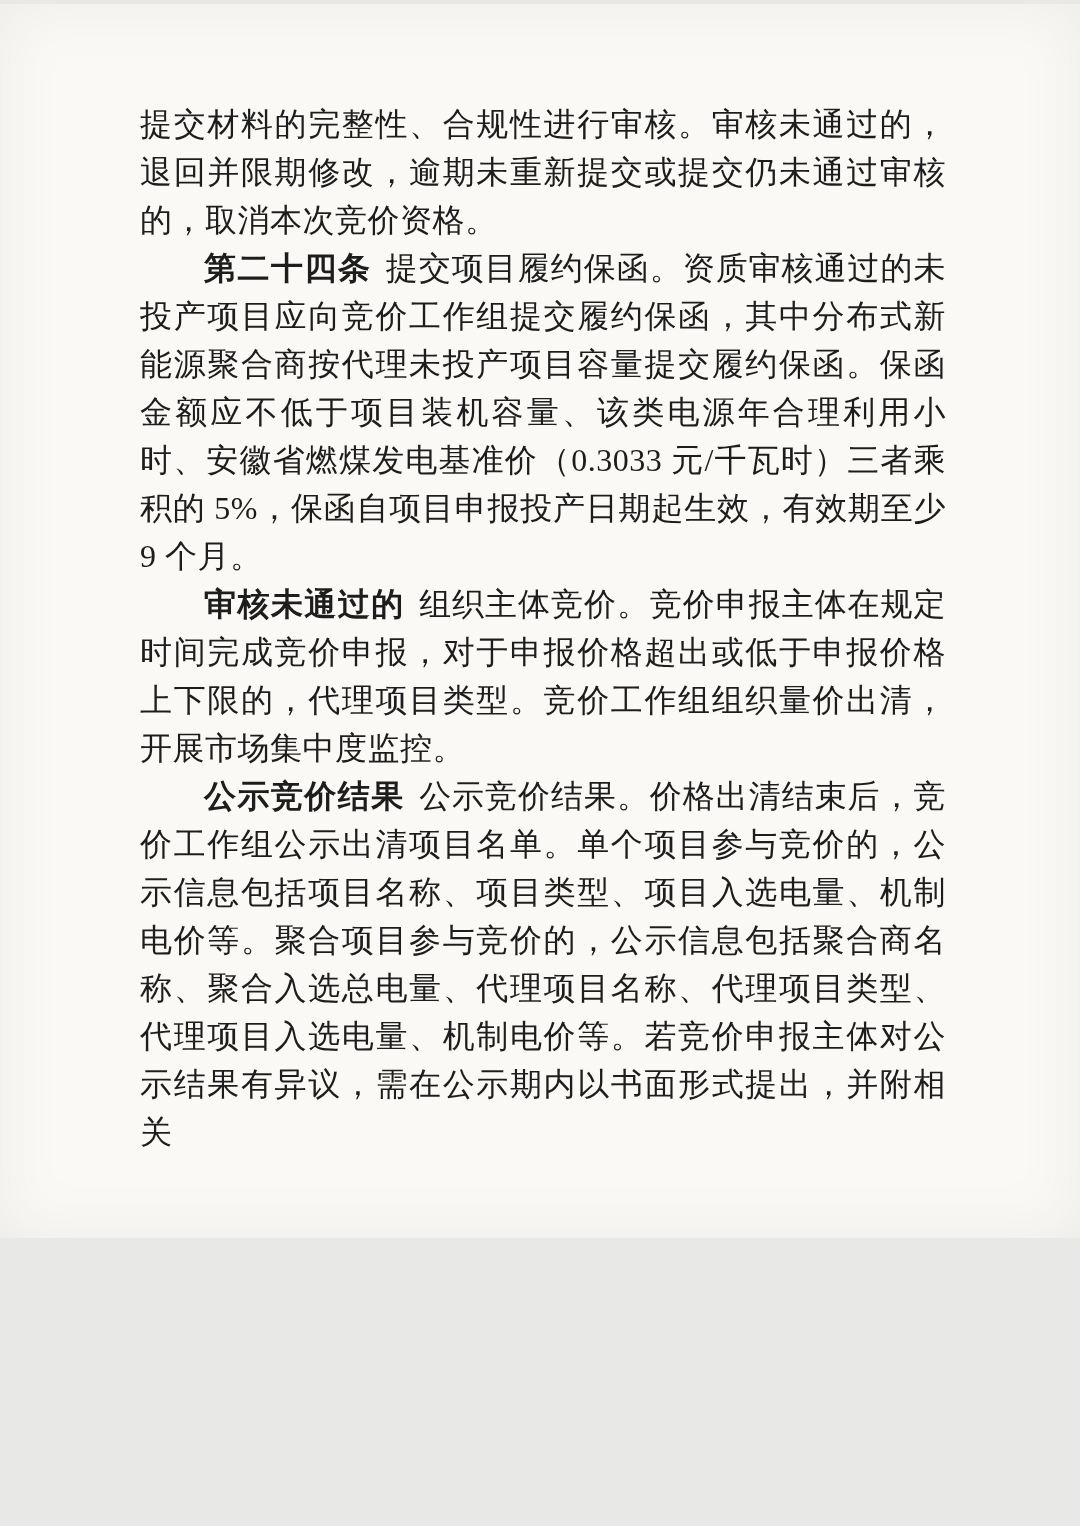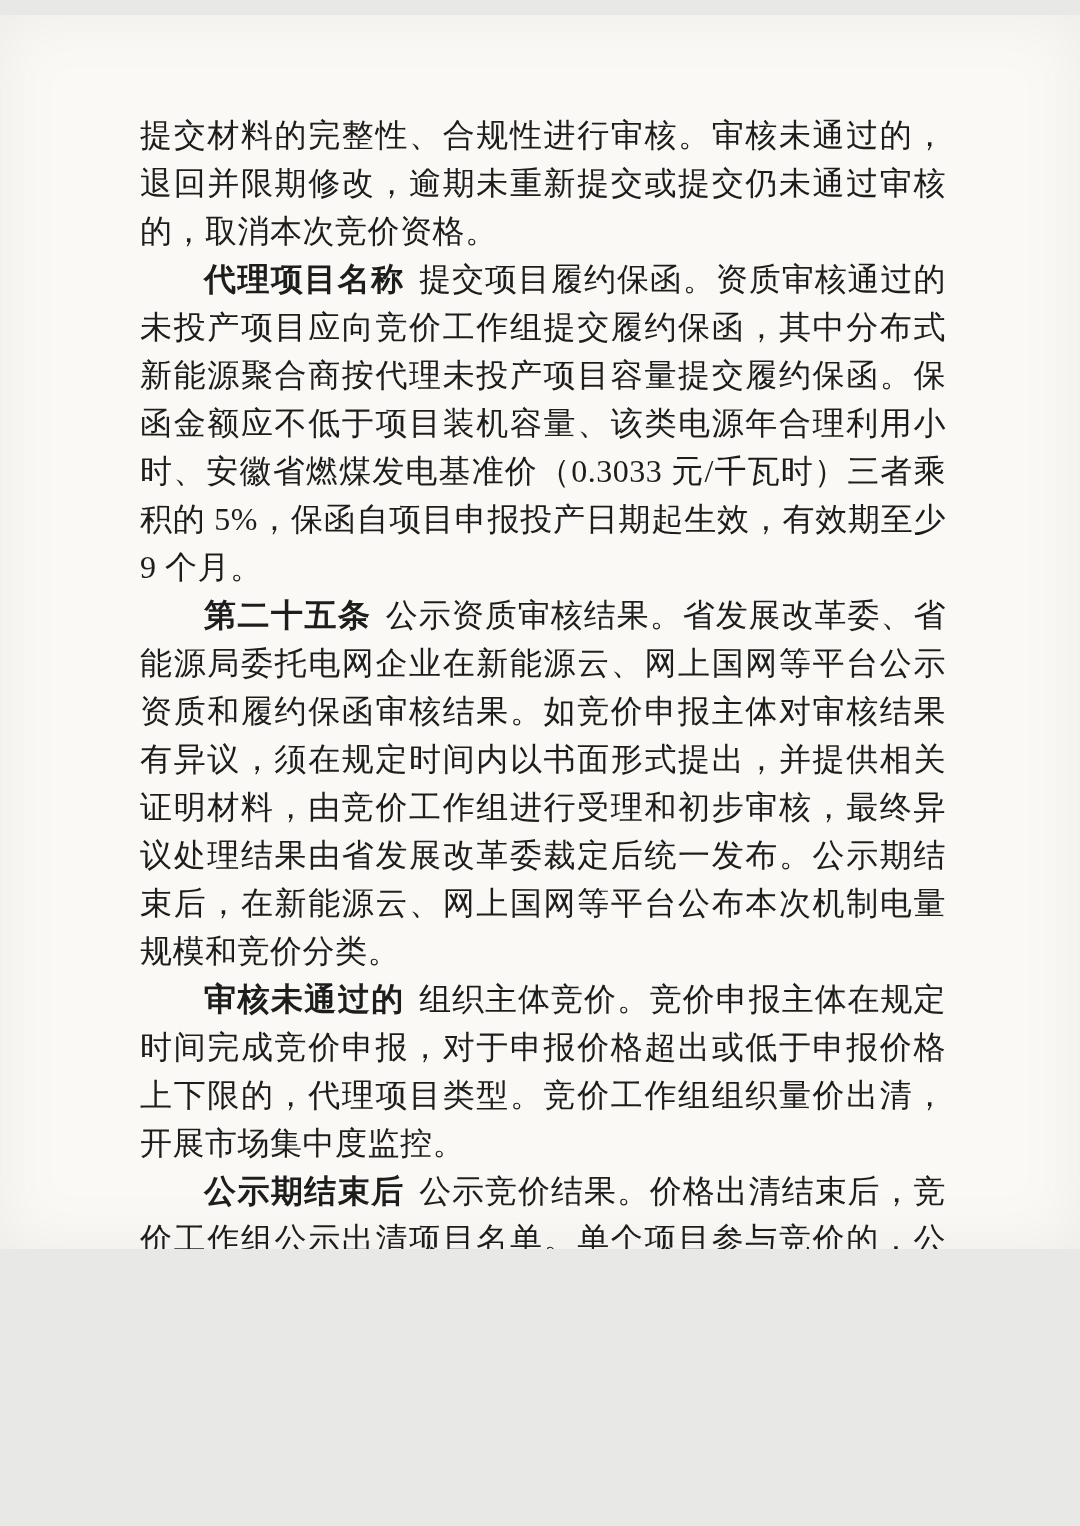--- a/index.html
+++ b/index.html
@@ -5,21 +5,21 @@
   * { margin: 0; padding: 0; box-sizing: border-box; }
 
   html, body {
     background: #e8e8e6;
   }
 
   .page {
     position: relative;
     width: 1080px;
     height: 1234px;
-    margin: 15px auto;
+    margin: 4px auto;
     background: #faf9f6;
     box-shadow: inset 0 0 60px rgba(120,120,115,0.10);
     overflow: hidden;
     font-family: "Liberation Serif", "DejaVu Serif", serif;
     color: #1d1d1d;
   }
 
   .content {
     position: absolute;
     top: 96px;
@@ -67,25 +67,24 @@
 </style>
 </head>
 <body>
 
 <div class="page">
 
   <div class="content">
 
     <p class="continuation"><span>提交材料的完整性、合规性进行审核。审核未通过的，退回并限期修改，逾期未重新提交或提交仍未通过审核的，取消本次竞价资格。</span></p>
 
-    <p class="article"><span class="article-heading">代理项目名称</span><span>提交项目履约保函。资质审核通过的未投产项目应向竞价工作组提交履约保函，其中分布式新能源聚合商按代理未投产项目容量提交履约保函。保函金额应不低于项目装机容量、该类电源年合理利用小时、安徽省燃煤发电基准价（0.3033 元/千瓦时）三者乘积的 5%，保函自项目申报投产日期起生效，有效期至少 9 个月。</span></p>
+    <p class="article"><span class="article-heading">第二十四条</span><span>提交项目履约保函。资质审核通过的未投产项目应向竞价工作组提交履约保函，其中分布式新能源聚合商按代理未投产项目容量提交履约保函。保函金额应不低于项目装机容量、该类电源年合理利用小时、安徽省燃煤发电基准价（0.3033 元/千瓦时）三者乘积的 5%，保函自项目申报投产日期起生效，有效期至少 9 个月。</span></p>
 
-    <p class="article"><span class="article-heading">第二十五条</span><span>公示资质审核结果。省发展改革委、省能源局委托电网企业在新能源云、网上国网等平台公示资质和履约保函审核结果。如竞价申报主体对审核结果有异议，须在规定时间内以书面形式提出，并提供相关证明材料，由竞价工作组进行受理和初步审核，最终异议处理结果由省发展改革委裁定后统一发布。公示期结束后，在新能源云、网上国网等平台公布本次机制电量规模和竞价分类。</span></p>
 
     <p class="article"><span class="article-heading">审核未通过的</span><span>组织主体竞价。竞价申报主体在规定时间完成竞价申报，对于申报价格超出或低于申报价格上下限的，代理项目类型。竞价工作组组织量价出清，开展市场集中度监控。</span></p>
 
-    <p class="article"><span class="article-heading">公示期结束后</span><span>公示竞价结果。价格出清结束后，竞价工作组公示出清项目名单。单个项目参与竞价的，公示信息包括项目名称、项目类型、项目入选电量、机制电价等。聚合项目参与竞价的，公示信息包括聚合商名称、聚合入选总电量、代理项目名称、代理项目类型、代理项目入选电量、机制电价等。若竞价申报主体对公示结果有异议，需在公示期内以书面形式提出，并附相关</span></p>
+    <p class="article"><span class="article-heading">公示竞价结果</span><span>公示竞价结果。价格出清结束后，竞价工作组公示出清项目名单。单个项目参与竞价的，公示信息包括项目名称、项目类型、项目入选电量、机制电价等。聚合项目参与竞价的，公示信息包括聚合商名称、聚合入选总电量、代理项目名称、代理项目类型、代理项目入选电量、机制电价等。若竞价申报主体对公示结果有异议，需在公示期内以书面形式提出，并附相关</span></p>
 
   </div>
 
   <div class="footer">— 14 —</div>
 
 </div>
 
 </body></html>

